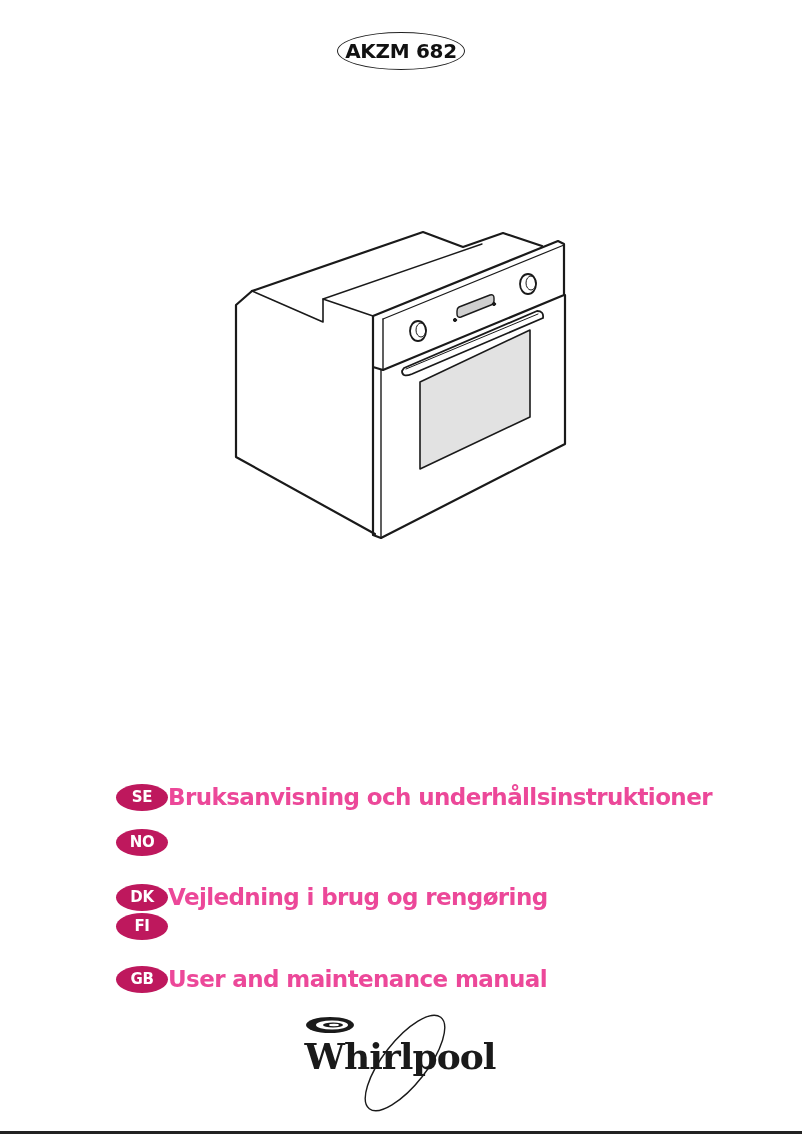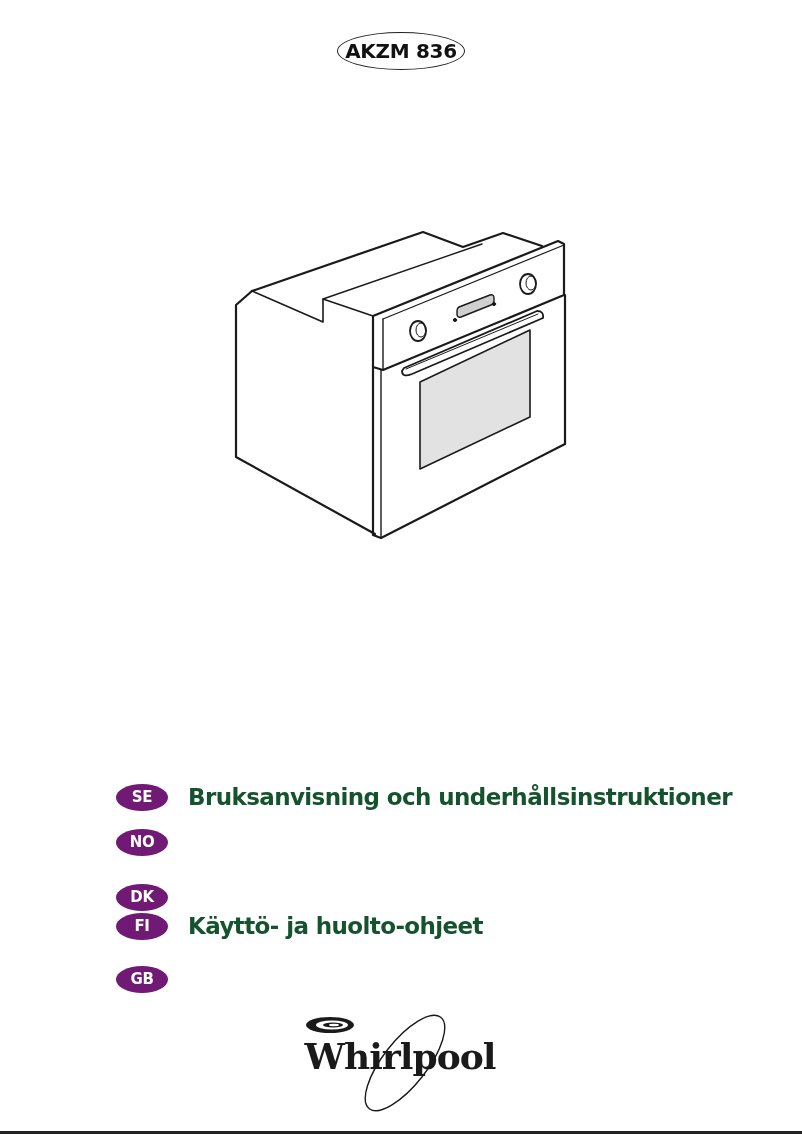--- a/index.html
+++ b/index.html
@@ -5,32 +5,32 @@
     html, body { margin: 0; padding: 0; background: #ffffff; }
     body { width: 802px; height: 1134px; position: relative; overflow: hidden;
            font-family: "DejaVu Sans", sans-serif; color: #111; }
     .model-pill { position: absolute; left: 337px; top: 32px; width: 128px; height: 38px;
                   border: 1.3px solid #222; border-radius: 50%; box-sizing: border-box;
                   display: flex; align-items: center; justify-content: center; }
     .model-pill span { font-weight: bold; font-size: 20px; letter-spacing: -0.3px; color: #111; }
     .oven { position: absolute; left: 220px; top: 225px; width: 360px; height: 320px; }
     .lang-list { position: absolute; left: 116px; top: 782px; }
     .lang-row { position: absolute; left: 0; height: 30px; display: flex; align-items: center; white-space: nowrap; }
-    .badge { width: 52px; height: 27px; border-radius: 50%; background: #701a75; color: #fff;
+    .badge { width: 52px; height: 27px; border-radius: 50%; background: #be185d; color: #fff;
              font-weight: bold; font-size: 15px; display: flex; align-items: center; justify-content: center;
              letter-spacing: -0.3px; }
-    .lang-text { margin-left: 20px; font-weight: bold; font-size: 23px; letter-spacing: -0.6px; color: #14532d; }
+    .lang-text { font-weight: bold; font-size: 23px; letter-spacing: -0.6px; color: #ec4899; }
     .logo { position: absolute; left: 300px; top: 1005px; width: 200px; height: 110px; }
     .bottom-rule { position: absolute; left: 0; top: 1131px; width: 802px; height: 3px; background: #222; }
   </style>
 </head>
 <body>
 
 <div class="model-pill">
-  <span>AKZM 836</span>
+  <span>AKZM 682</span>
 </div>
 
 <svg class="oven" viewBox="0 0 360 320" xmlns="http://www.w3.org/2000/svg">
   <g fill="none" stroke="#1a1a1a" stroke-linejoin="round" stroke-linecap="round">
 
     <path d="M32,66 L16,80 L16,232 L155,309" stroke-width="2.2"></path>
 
     <path d="M32,66 L203,7 L243,22 L283,8 L322,21" stroke-width="2.2"></path>
 
     <path d="M32,66 L103,97 L103,74 L153,91" stroke-width="1.6"></path>
@@ -62,27 +62,28 @@
 <div class="lang-list">
   <div class="lang-row" style="top:0px">
     <div class="badge">SE</div>
     <div class="lang-text">Bruksanvisning och underhållsinstruktioner</div>
   </div>
   <div class="lang-row" style="top:45px">
     <div class="badge">NO</div>
   </div>
   <div class="lang-row" style="top:100px">
     <div class="badge">DK</div>
+    <div class="lang-text">Vejledning i brug og rengøring</div>
   </div>
   <div class="lang-row" style="top:129px">
     <div class="badge">FI</div>
-    <div class="lang-text">Käyttö- ja huolto-ohjeet</div>
   </div>
   <div class="lang-row" style="top:182px">
     <div class="badge">GB</div>
+    <div class="lang-text">User and maintenance manual</div>
   </div>
 </div>
 
 <svg class="logo" viewBox="0 0 200 110" xmlns="http://www.w3.org/2000/svg">
   <g>
     <ellipse cx="30" cy="20" rx="24" ry="8" fill="#1a1a1a"></ellipse>
     <ellipse cx="32" cy="20" rx="16" ry="4.5" fill="#ffffff"></ellipse>
     <ellipse cx="33" cy="20" rx="10" ry="2.6" fill="#1a1a1a"></ellipse>
     <ellipse cx="34" cy="20" rx="5" ry="1.2" fill="#ffffff"></ellipse>
   </g>

